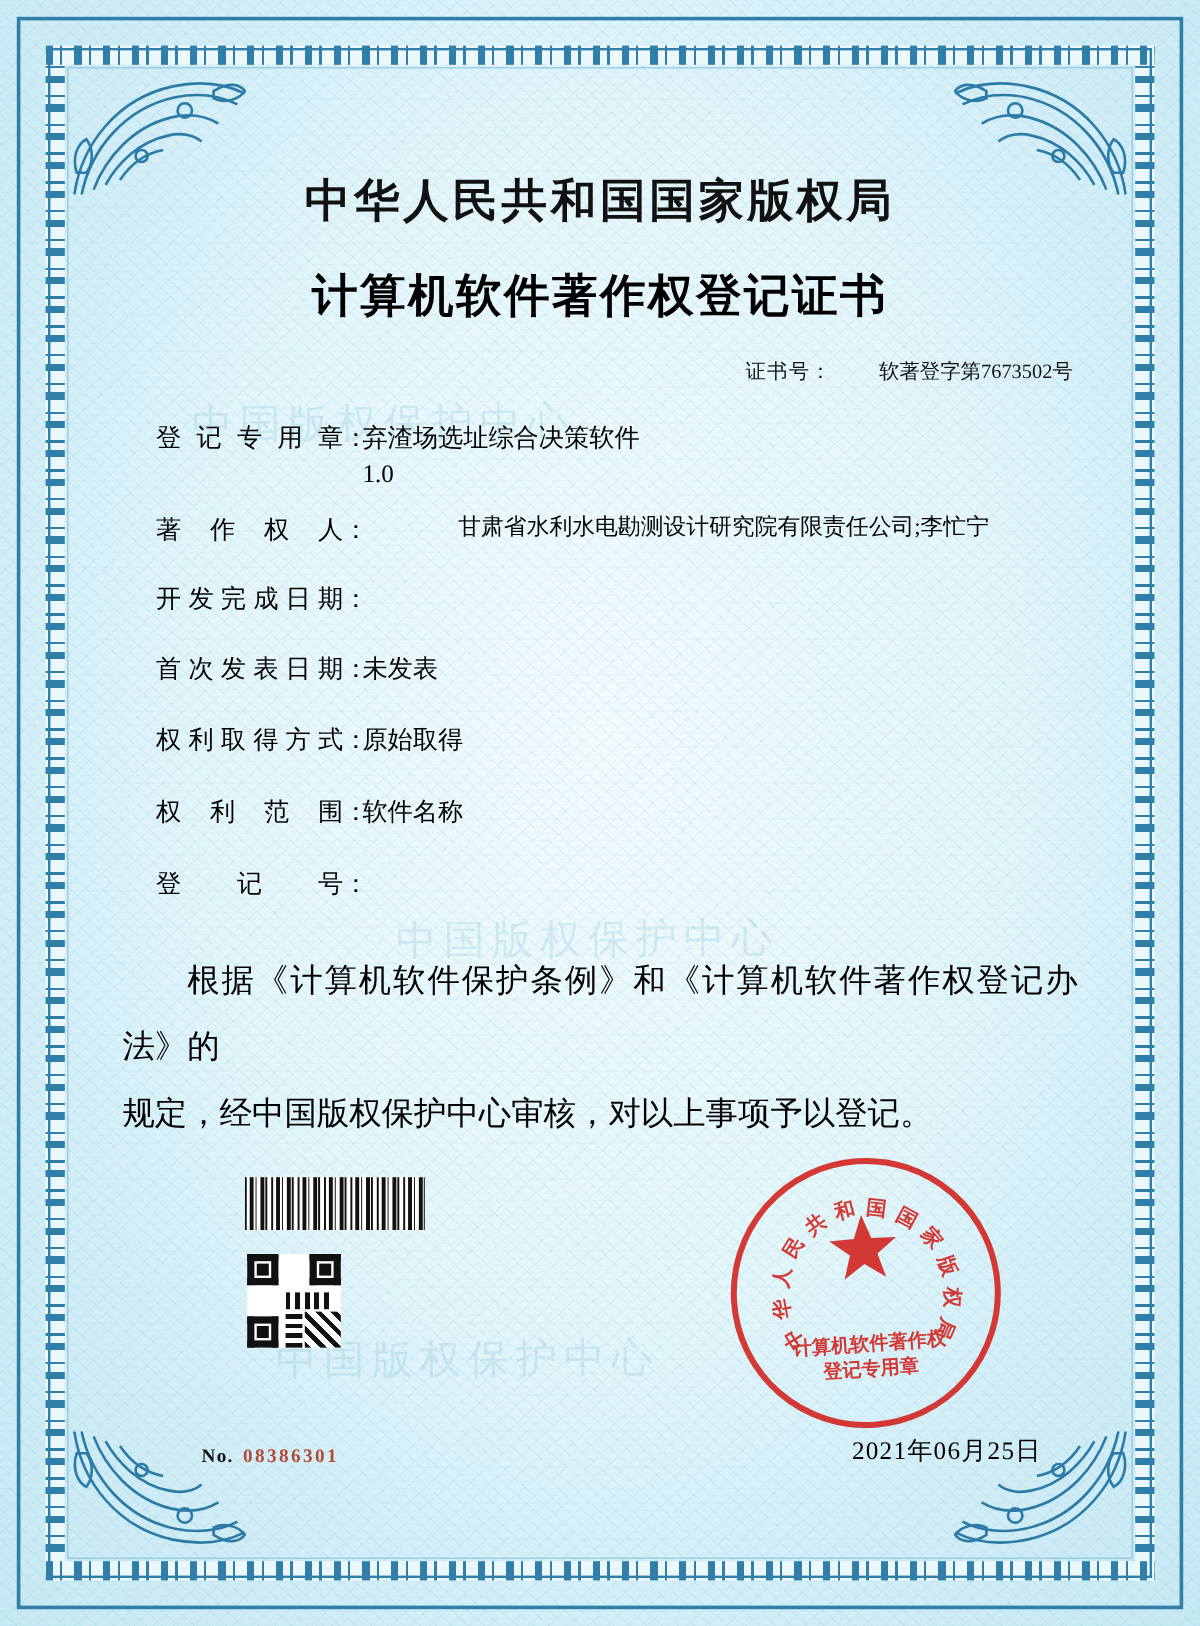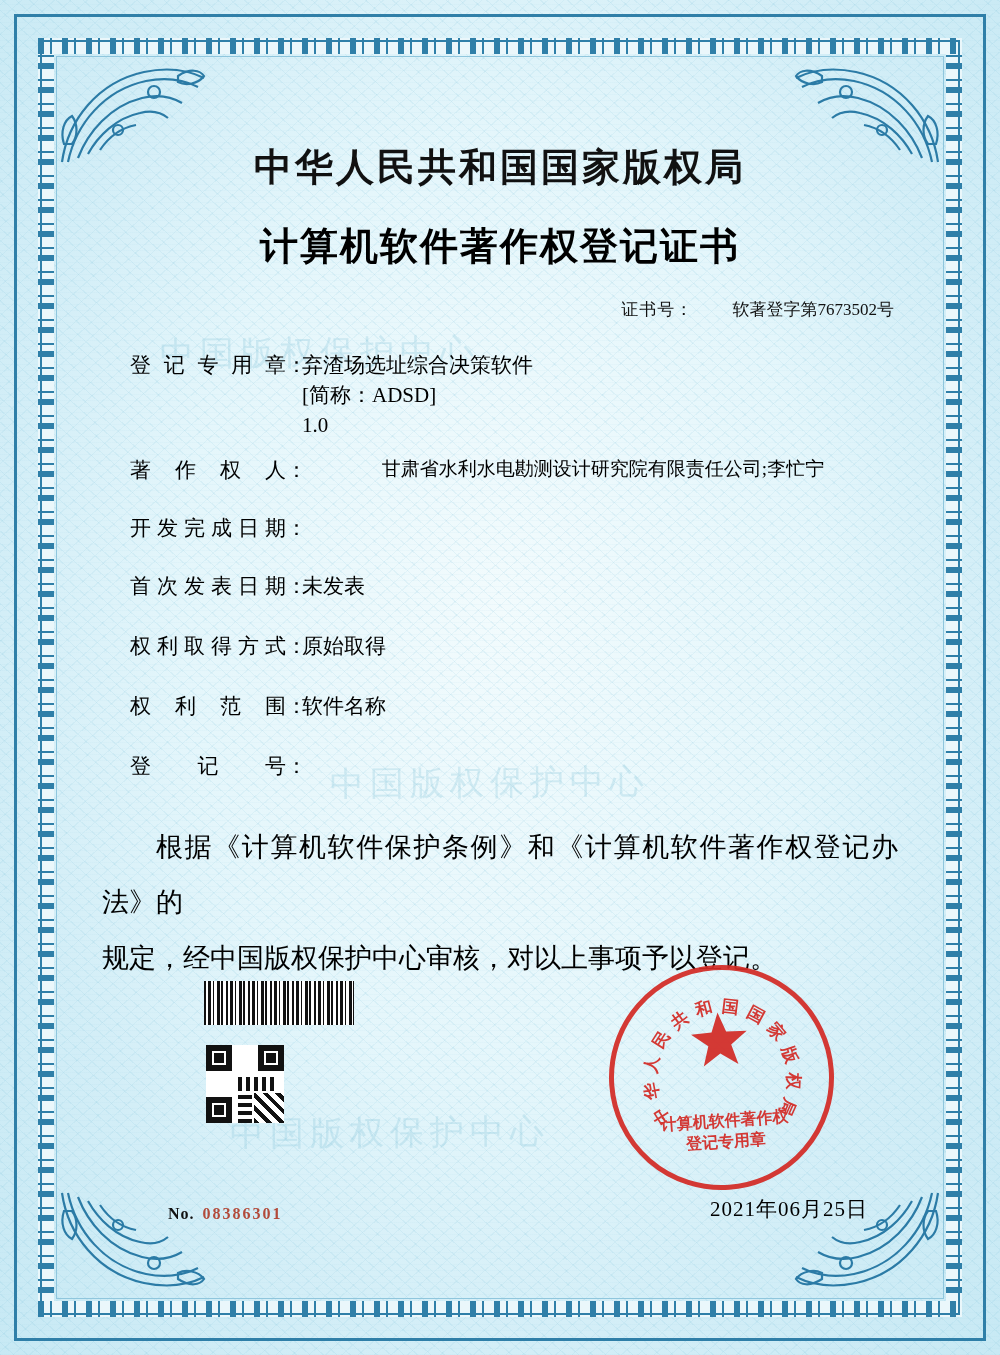--- a/index.html
+++ b/index.html
@@ -374,21 +374,20 @@
     <div class="cert-no-row">
       <span class="lbl">证书号：</span>
       <span class="val">软著登字第7673502号</span>
     </div>
 
     <div class="field gap-lg">
       <div class="label">登记专用章</div>
       <div class="colon">：</div>
       <div class="value">
         <span class="line">弃渣场选址综合决策软件</span>
-        <span class="line">[简称：ADSD]</span>
         <span class="line">1.0</span>
       </div>
     </div>
 
     <div class="field">
       <div class="label">著作权人</div>
       <div class="colon">：</div>
       <div class="value value-small">
         <span class="line">甘肃省水利水电勘测设计研究院有限责任公司;李忙宁</span>
       </div>

